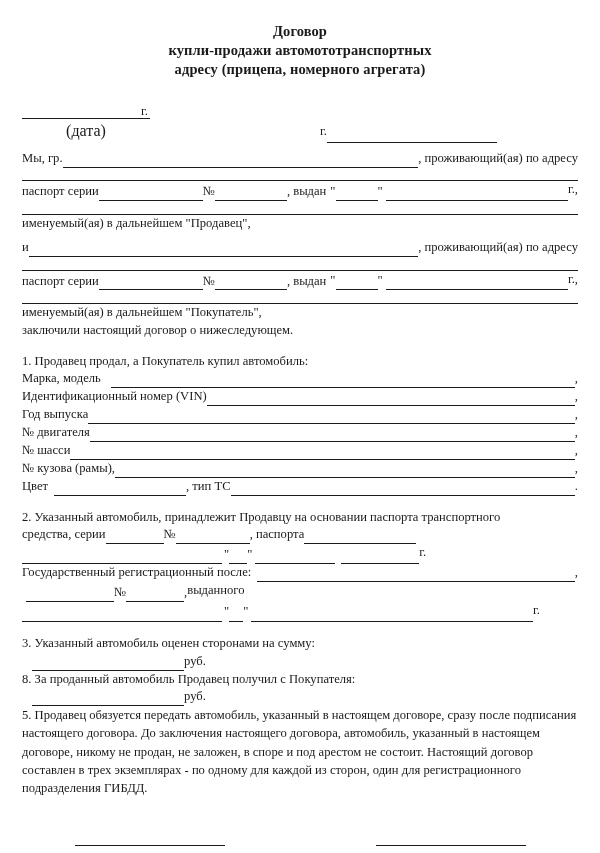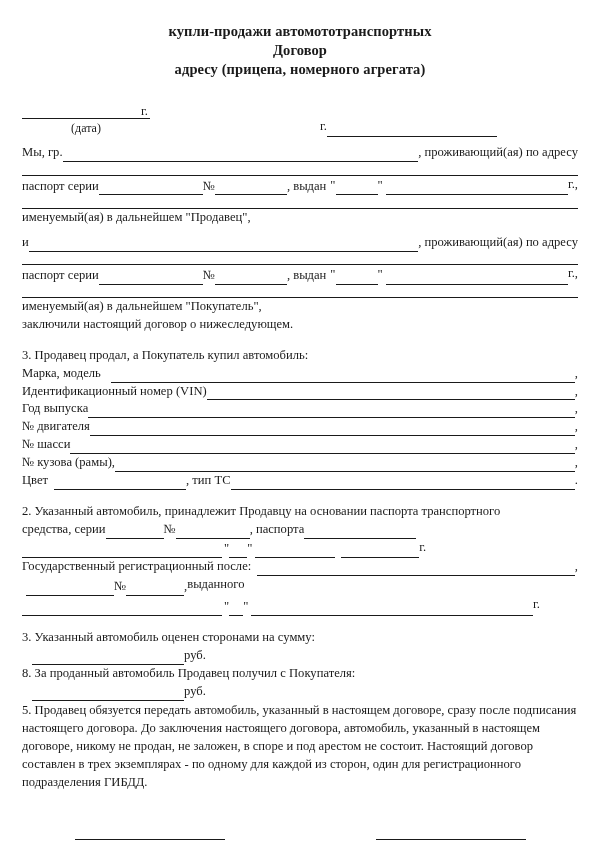--- a/index.html
+++ b/index.html
@@ -108,21 +108,21 @@
     border-bottom: 1px solid #1a1a1a;
     text-align: right;
     padding-right: 2px;
     box-sizing: border-box;
     font-size: 12.6px;
     line-height: 1.1;
   }
   .date-caption {
     width: 128px;
     text-align: center;
-    font-size: 12px;
+    font-size: 16px;
     padding-top: 1px;
   }
   .date-right-label {
     font-size: 12.6px;
     padding-left: 0;
   }
   .date-right-line {
     width: 170px;
     border-bottom: 1px solid #1a1a1a;
     height: 0.9em;
@@ -173,22 +173,22 @@
     border-bottom: 1px solid #1a1a1a;
     height: 20px;
   }
 </style>
 </head>
 <body>
 
 <div class="page">
 
   <div class="title-block">
+    <div class="title-line">Договор</div>
     <div class="title-line"><span>купли-продажи </span><span class="spell-green">автомототранспортных</span></div>
-    <div class="title-line">Договор</div>
     <div class="title-line">адресу (прицепа, номерного агрегата)</div>
   </div>
 
   <div class="content">
 
     <div class="date-row">
       <div>
         <div class="date-left">г.</div>
         <div class="date-caption">(дата)</div>
       </div>
@@ -255,21 +255,21 @@
 
     <div class="rule-full"></div>
 
     <div class="row block">
       <span>именуемый</span><span class="spell-red">(ая)</span><span> в дальнейшем "Покупатель",</span>
     </div>
     <div class="row block">заключили настоящий договор о нижеследующем.</div>
 
     <div class="sec-gap"></div>
 
-    <div class="row block">3. Продавец продал, а Покупатель купил автомобиль:</div>
+    <div class="row block">1. Продавец продал, а Покупатель купил автомобиль:</div>
 
     <div class="row">
       <span class="txt">Марка, модель</span>
       <span class="gap" style="width:10px;"></span>
       <span class="fill"></span>
       <span class="txt">,</span>
     </div>
     <div class="row">
       <span class="txt">Идентификационный номер (VIN)</span>
       <span class="fill"></span>

